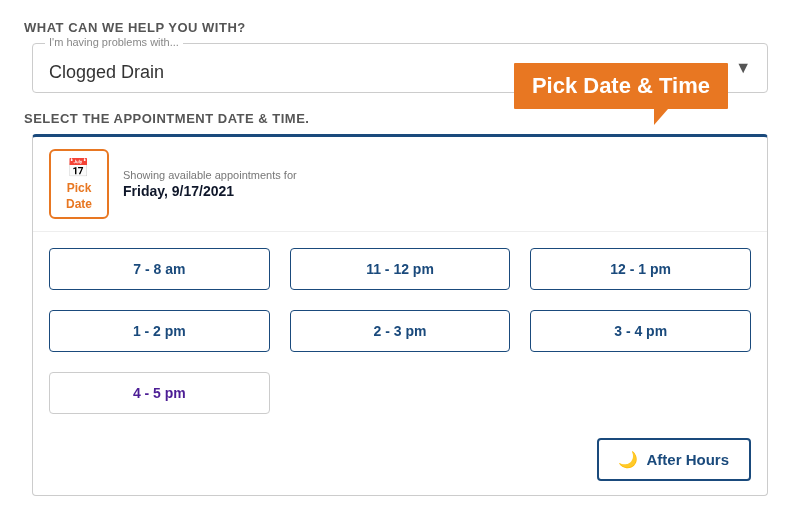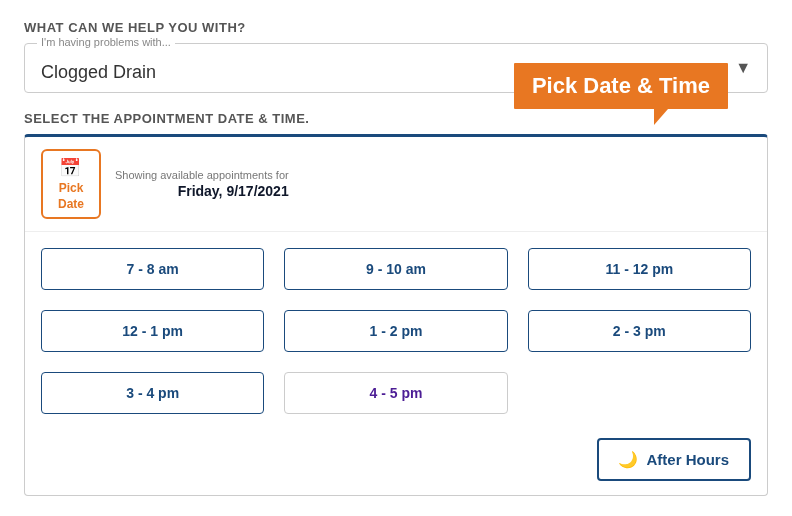--- a/index.html
+++ b/index.html
@@ -19,20 +19,21 @@
       color: #555;
       margin-bottom: 8px;
       text-transform: uppercase;
     }
 
     .card {
       border: 1px solid #ccc;
       border-radius: 4px;
       margin-bottom: 18px;
       background: #fff;
+      margin-left: 8px;
     }
 
     
     .dropdown-card {
       padding: 0;
       position: relative;
     }
     .dropdown-card .fieldset-label {
       position: absolute;
       top: -8px;
@@ -127,21 +128,20 @@
 
     .pick-date-btn .cal-icon {
       font-size: 18px;
       color: #e87722;
     }
 
     .date-info {
       display: flex;
       flex-direction: column;
       gap: 2px;
-      text-align: right;
     }
     .showing-text {
       font-size: 11px;
       color: #777;
     }
     .selected-date {
       font-size: 14px;
       font-weight: bold;
       color: #0f172a;
     }
@@ -223,21 +223,20 @@
       <span>Date</span>
     </button>
     <div class="date-info">
       <span class="showing-text">Showing available appointments for</span>
       <span class="selected-date">Friday, 9/17/2021</span>
     </div>
   </div>
 
   <div class="time-slots" id="time-slots-grid">
   <div class="time-slot">7 - 8 am</div>
-      <div class="time-slot">9 - 10 am</div>
       <div class="time-slot">11 - 12 pm</div>
       <div class="time-slot">12 - 1 pm</div>
       <div class="time-slot">1 - 2 pm</div>
       <div class="time-slot">2 - 3 pm</div>
       <div class="time-slot">3 - 4 pm</div>
       <div class="time-slot disabled">4 - 5 pm</div>
     </div>
 
   <div class="footer-row">
     <button class="after-hours-btn">

